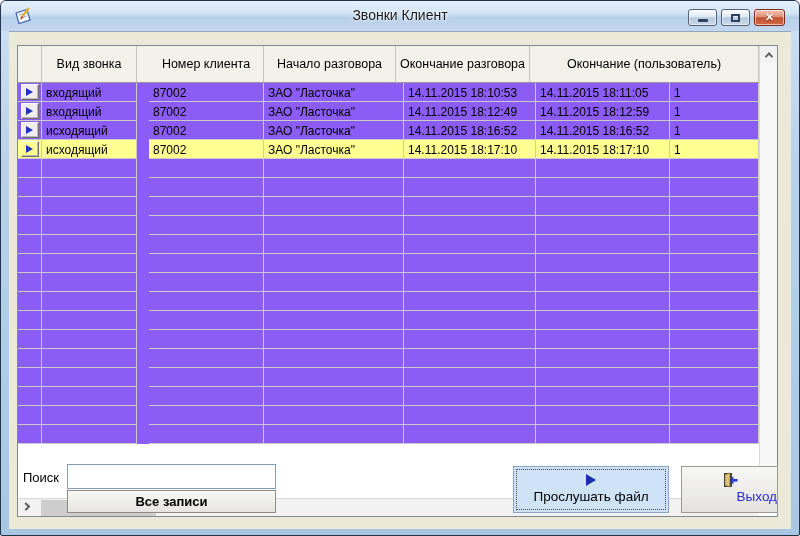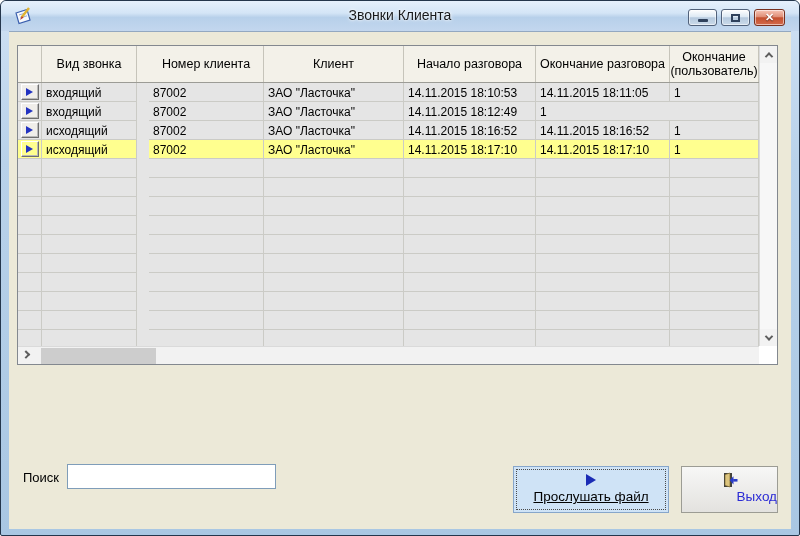--- a/index.html
+++ b/index.html
@@ -29,39 +29,39 @@
   .glyph-min { width:10px; height:3px; background:#2f415c; margin-top:6px; border-radius:1px; }
   .glyph-max { width:9px; height:8px; border:2px solid #2f415c; background:transparent; }
   .glyph-close { color:#fff; font-size:11px; font-weight:bold; line-height:1;
     text-shadow:0 1px 1px #6d2413; }
 
   
   .client { position:absolute; left:8px; top:30px; width:782px; height:498px;
     background:#ece9d8; border-top:1px solid #93a8c0; }
 
   
-  .table-panel { position:absolute; left:8px; top:13px; width:761px; height:320px;
+  .table-panel { position:absolute; left:8px; top:13px; width:761px; height:472px;
     background:#fff; border:1px solid #83888f;padding-left:46px; }
   .grid-area { position:absolute; left:0; top:0; right:18px; bottom:18px; overflow:hidden; }
 
   .c-sel {width:24px; flex:none;}
   .c0 {width:95px; flex:none;}
   .c1 {width:115px; flex:none;margin-left:12px;}
   .c2 {width:140px; flex:none;}
   .c3 {width:132px; flex:none;}
   .c4 {width:134px; flex:none;}
   .c5 {flex:1;}
 
   .header-row { display:flex; height:37px; background:#f3f1e9;
     border-bottom:1px solid #9c9c96; }
   .hcell { border-right:1px solid #c6c4ba; display:flex; align-items:center;
     justify-content:center; text-align:center; font-size:12.5px; line-height:1.15;
     color:#000; padding:0 1px; overflow:hidden; }
 
-  .grid-row { display:flex; height:19px; background:#e5e5e5; }
+  .grid-row { display:flex; height:19px; background:#8b5cf6; }
   .cell { border-right:1px solid #cbcbc6; border-bottom:1px solid #cbcbc6;
     font-size:12px; color:#000; padding:3px 2px 0 4px; white-space:nowrap;
     overflow:hidden; }
   .sel-cell { display:flex; align-items:center; justify-content:center; padding:0; }
   .sel-btn { width:18px; height:16px; background:#f0eeea;
     border:1px solid; border-color:#ffffff #6e6e6e #6e6e6e #ffffff;
     box-shadow:inset -1px -1px 0 #b9b9b9;
     display:flex; align-items:center; padding-left:4px; }
   .tri { width:0; height:0; border-left:7px solid var(--arrow,#2333c1);
     border-top:4px solid transparent; border-bottom:4px solid transparent; }
@@ -97,42 +97,42 @@
     background:linear-gradient(180deg,#f8f8f7 0%,#e6e5e1 100%);
     border:1px solid #8d8d85; font-size:13px; font-weight:bold; color:#000;
     font-family:"Liberation Sans",sans-serif; cursor:default; }
 
   .btn-play { position:absolute; left:504px; top:434px; width:156px; height:47px;
     background:var(--playbg,#cfe3f6); border:1px solid #87a6ca; cursor:default; }
   .btn-play .focus-rect { position:absolute; inset:2px; border:1px dotted #4a4a4a; }
   .btn-play .play-tri { width:0; height:0; border-left:10px solid #1b2cb5;
     border-top:6px solid transparent; border-bottom:6px solid transparent;
     margin:7px auto 3px auto; }
-  .btn-play .lbl { text-align:center; font-size:13.5px; color:#000;text-decoration:underline; }
+  .btn-play .lbl { text-align:center; font-size:13.5px; color:#000; }
 
   .btn-exit { position:absolute; left:672px; top:434px; width:97px; height:47px;
     background:linear-gradient(180deg,#f7f7f6 0%,#e3e2df 100%);
     border:1px solid #9c9c94; cursor:default; text-align:right; }
   .btn-exit .door { margin:4px auto 0 auto; display:block; }
   .btn-exit .lbl { font-size:13.5px; color:var(--exitcolor,#2b2bd5); }
 </style>
 </head>
 <body>
 
 <div class="window">
 
   <div class="titlebar">
     <svg class="app-icon" viewBox="0 0 19 18">
       <polygon points="2,6 13,2.5 16,13 5,16.5" fill="#f6f8fc" stroke="#3a5fae" stroke-width="1.2"></polygon>
       <line x1="5" y1="8" x2="12" y2="5.8" stroke="#7d95c4" stroke-width="0.8"></line>
       <line x1="6" y1="11" x2="13" y2="8.8" stroke="#7d95c4" stroke-width="0.8"></line>
       <line x1="15" y1="1" x2="7.5" y2="10.5" stroke="#e0b431" stroke-width="2.4"></line>
       <polygon points="7.8,9.2 9.6,10.6 6,13" fill="#c03a2b"></polygon>
     </svg>
-    <div class="title-text">Звонки Клиента</div>
+    <div class="title-text">Звонки Клиент</div>
     <div class="tb-buttons">
       <div class="tb-btn">
         <span class="glyph-min"></span>
       </div>
       <div class="tb-btn">
         <span class="glyph-max"></span>
       </div>
       <div class="tb-btn close">
         <span class="glyph-close">✕</span>
       </div>
@@ -141,21 +141,20 @@
 
   <div class="client">
 
     <div class="table-panel">
       <div class="grid-area">
 
         <div class="header-row">
           <div class="hcell c-sel"></div>
           <div class="hcell c0">Вид звонка</div>
           <div class="hcell c1">Номер клиента</div>
-          <div class="hcell c2">Клиент</div>
           <div class="hcell c3">Начало разговора</div>
           <div class="hcell c4">Окончание разговора</div>
           <div class="hcell c5">Окончание (пользователь)</div>
         </div>
 
         <div class="grid-row">
           <div class="cell c-sel sel-cell">
             <span class="sel-btn">
                 <span class="tri"></span>
               </span>
@@ -171,20 +170,21 @@
         <div class="grid-row">
           <div class="cell c-sel sel-cell">
             <span class="sel-btn">
                 <span class="tri"></span>
               </span>
           </div>
           <div class="cell c0">входящий</div>
           <div class="cell c1">87002</div>
           <div class="cell c2">ЗАО "Ласточка"</div>
           <div class="cell c3">14.11.2015 18:12:49</div>
+          <div class="cell c4">14.11.2015 18:12:59</div>
           <div class="cell c5">1</div>
         </div>
 
         <div class="grid-row">
           <div class="cell c-sel sel-cell">
             <span class="sel-btn">
                 <span class="tri"></span>
               </span>
           </div>
           <div class="cell c0">исходящий</div>
@@ -365,20 +365,21 @@
         <div class="thumb"></div>
         <div class="sb-btn rarr">
           <span class="chev right"></span>
         </div>
       </div>
       <div class="sb-corner"></div>
     </div>
 
     <div class="search-label">Поиск</div>
     <input class="search-input" type="text" value="" style="">
+    <button class="btn-all">Все записи</button>
 
     <div class="btn-play">
       <div class="focus-rect"></div>
       <div class="play-tri"></div>
       <div class="lbl">Прослушать файл</div>
     </div>
 
     <div class="btn-exit">
       <svg class="door" width="18" height="18" viewBox="0 0 18 18">
         <rect x="3" y="2" width="8" height="14" fill="#3f3f3f"></rect>

